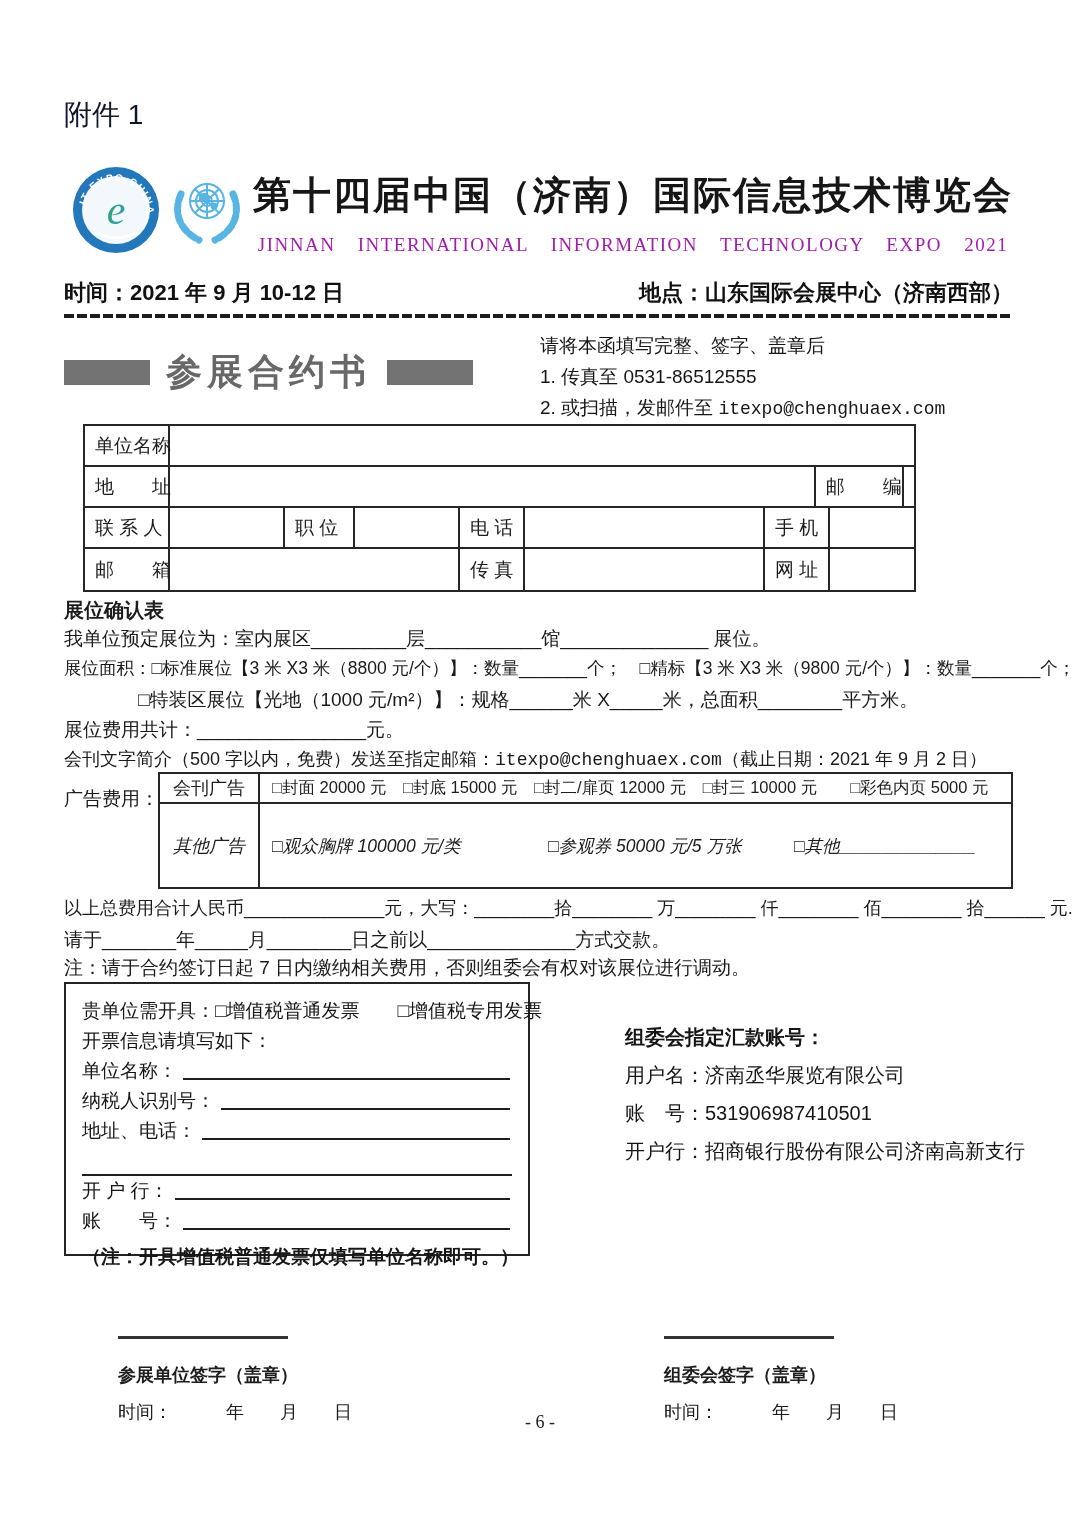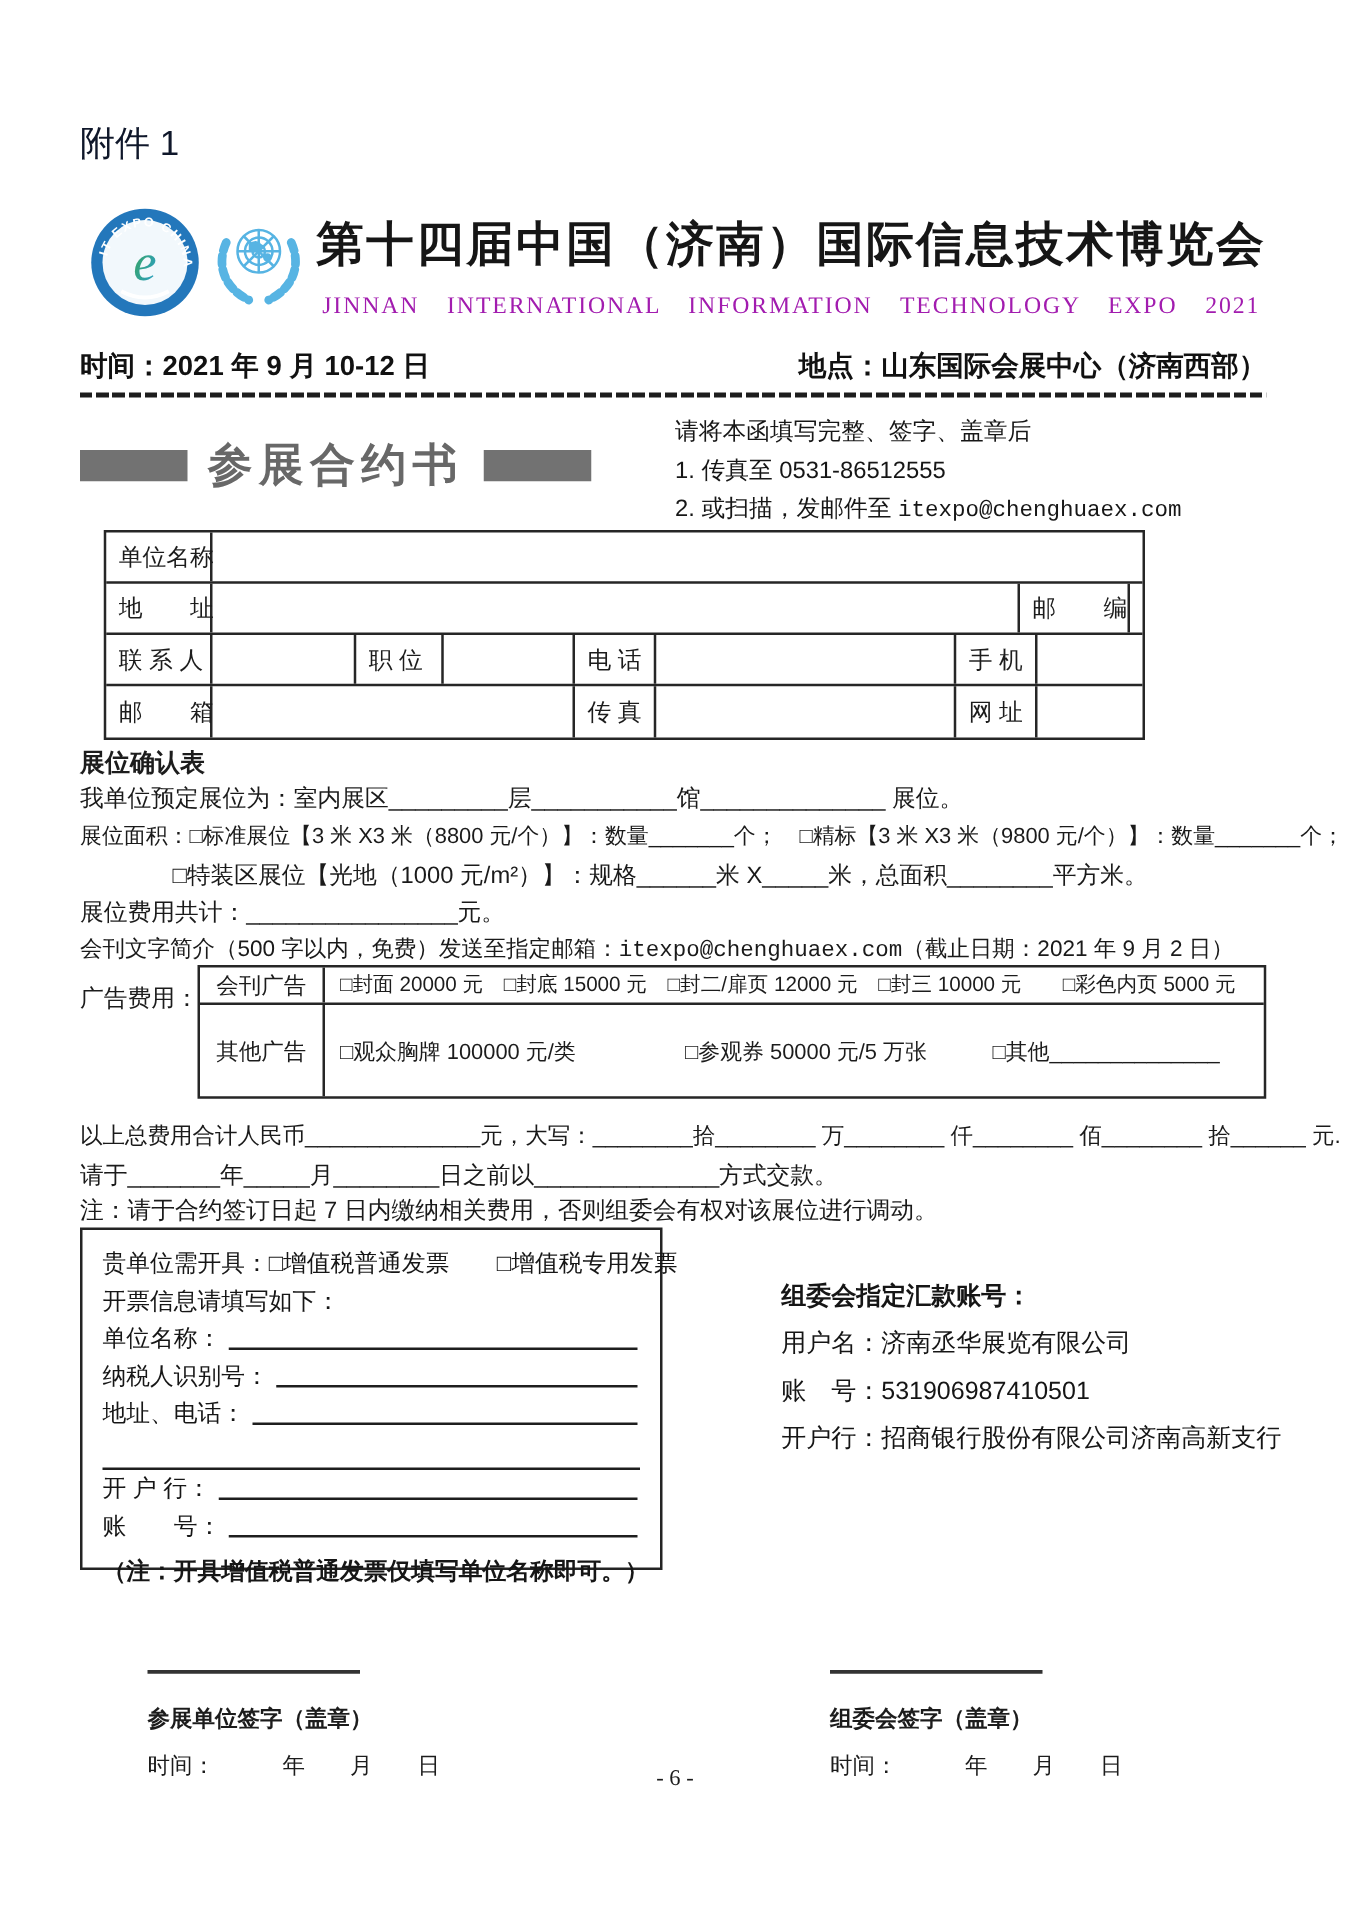--- a/index.html
+++ b/index.html
@@ -43,21 +43,21 @@
   .l-fee { top:717px; }
   .l-journal { top:747px; font-size:18px; }
 
   .ads-label { position:absolute; left:64px; top:786px; font-size:19px; }
   .adtable { position:absolute; left:158px; top:772px; width:855px; border:2.5px solid #262626; }
   .ad-row { display:flex; border-bottom:2px solid #262626; }
   .ad-row:last-child { border-bottom:none; }
   .ad-cat { width:100px; border-right:2px solid #262626; display:flex; align-items:center; justify-content:center; font-size:18px; white-space:nowrap; }
   .ad-content { flex:1; display:flex; align-items:center; padding:12px 12px; white-space:nowrap; }
   .ad-r1 { height:30px; } .ad-r1 .ad-content { font-size:16.5px; }
-  .ad-r2 { height:73px; } .ad-r2 .ad-content { font-size:17.5px; }
+  .ad-r2 { height:83px;font-style:italic; } .ad-r2 .ad-content { font-size:17.5px; }
 
   .l-total { top:896px; font-size:18px; }
   .l-due { top:927px; }
   .l-note { top:955px; }
 
   
   .invoice { position:absolute; left:64px; top:982px; width:466px; height:274px; border:2.5px solid #242424; padding:12px 16px 0 16px; font-size:19px; color:#161616; }
   .inv-row { display:flex; align-items:flex-end; height:30px; white-space:nowrap; }
   .inv-label { padding-bottom:2px; }
   .inv-line { flex:1; border-bottom:2px solid #1e1e1e; margin:0 2px 6px 6px; }

